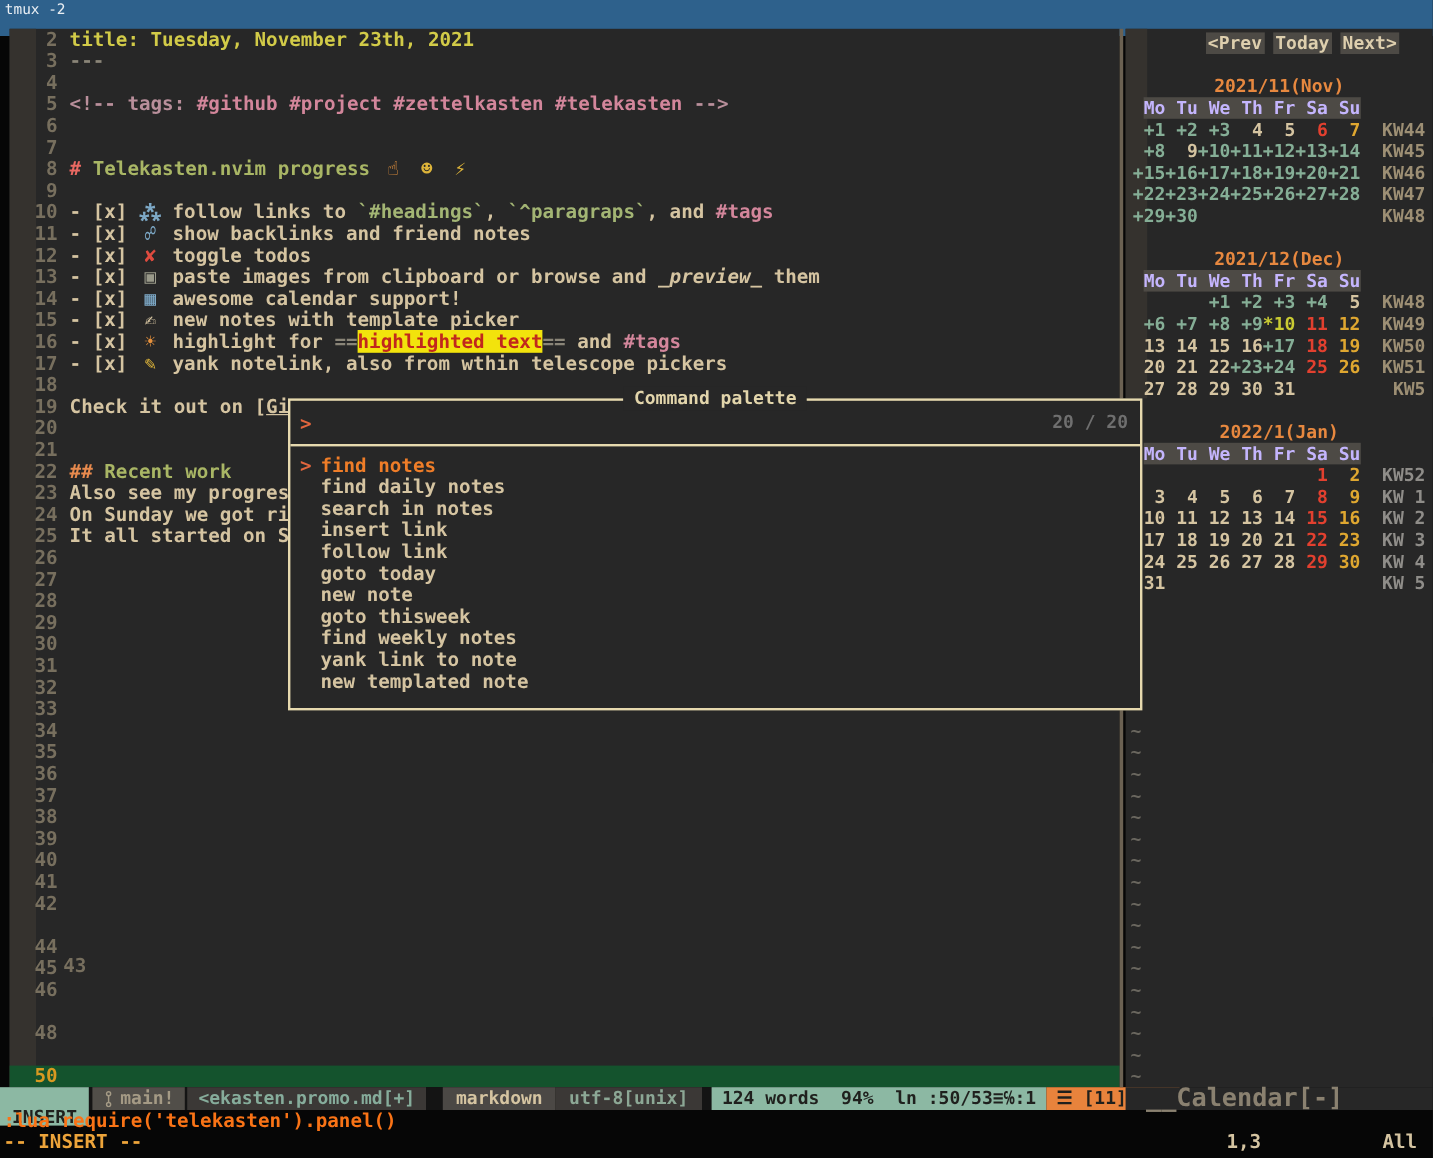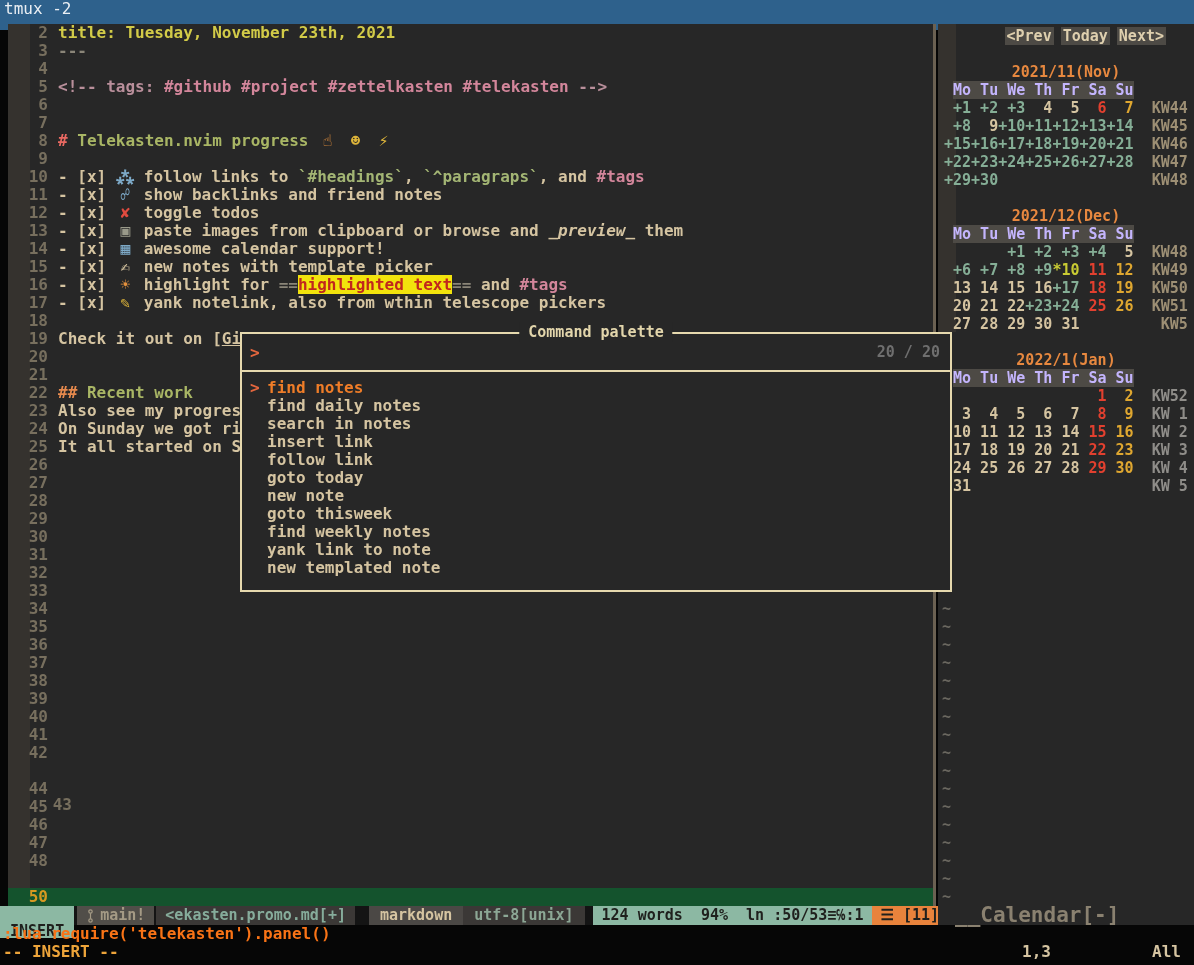--- a/index.html
+++ b/index.html
@@ -1,21 +1,21 @@
 <!DOCTYPE html>
 <html><head>
 <meta charset="utf-8">
 <style>
   html,body{margin:0;padding:0;}
   body{width:1194px;height:965px;background:#060606;position:relative;overflow:hidden;
        font-family:"DejaVu Sans Mono",monospace;}
 
   
   #tmuxbar{position:absolute;left:0;top:0;width:100%;height:30px;background:#2e618c;
-           color:#e9eef3;font-size:16px;line-height:17px;padding-left:4px;box-sizing:border-box;}
+           color:#e9eef3;font-size:12px;line-height:17px;padding-left:4px;box-sizing:border-box;}
 
   
   #editor{position:absolute;left:8px;top:24px;width:925px;height:882px;background:#272727;}
   #gutterstrip{position:absolute;left:0;top:0;width:22px;height:882px;background:#35322e;}
   #editor-lines{position:absolute;left:0;top:0;width:100%;height:100%;}
   .line{position:absolute;left:0;width:100%;height:18px;font-size:16px;line-height:18px;
         font-weight:bold;white-space:pre;}
   .line .num{position:absolute;left:0;top:0;width:40px;text-align:right;color:#776f5e;}
   .line .txt{position:absolute;left:50px;top:0;}
   .line.cur{background:#14532d;}
@@ -129,21 +129,20 @@
       <div class="line" style="top: 630px;"><span class="num">37</span><span class="txt"></span></div>
       <div class="line" style="top: 648px;"><span class="num">38</span><span class="txt"></span></div>
       <div class="line" style="top: 666px;"><span class="num">39</span><span class="txt"></span></div>
       <div class="line" style="top: 684px; text-decoration: underline;"><span class="num">40</span><span class="txt"></span></div>
       <div class="line" style="top: 702px;"><span class="num">41</span><span class="txt"></span></div>
       <div class="line" style="top: 720px;"><span class="num">42</span><span class="txt"></span></div>
       <div class="line" style="top: 772px; margin-left: 24px;"><span class="num">43</span><span class="txt"></span></div>
       <div class="line" style="top: 756px;"><span class="num">44</span><span class="txt"></span></div>
       <div class="line" style="top: 774px;"><span class="num">45</span><span class="txt"></span></div>
       <div class="line" style="top: 792px;"><span class="num">46</span><span class="txt"></span></div>
-      <div class="line" style="top: 810px;"><span class="num">47</span><span class="txt"></span></div>
       <div class="line" style="top: 828px;"><span class="num">48</span><span class="txt"></span></div>
       <div class="line cur" style="top: 864px;"><span class="num">50</span><span class="txt"></span></div>
     </div>
 </div>
 
 <div id="vsep"></div>
 
 <div id="rightpane">
   <div id="rstrip"></div>
   <div id="cal-nav"><span class="navbtn">&lt;Prev</span><span class="navbtn">Today</span><span class="navbtn">Next&gt;</span></div>

